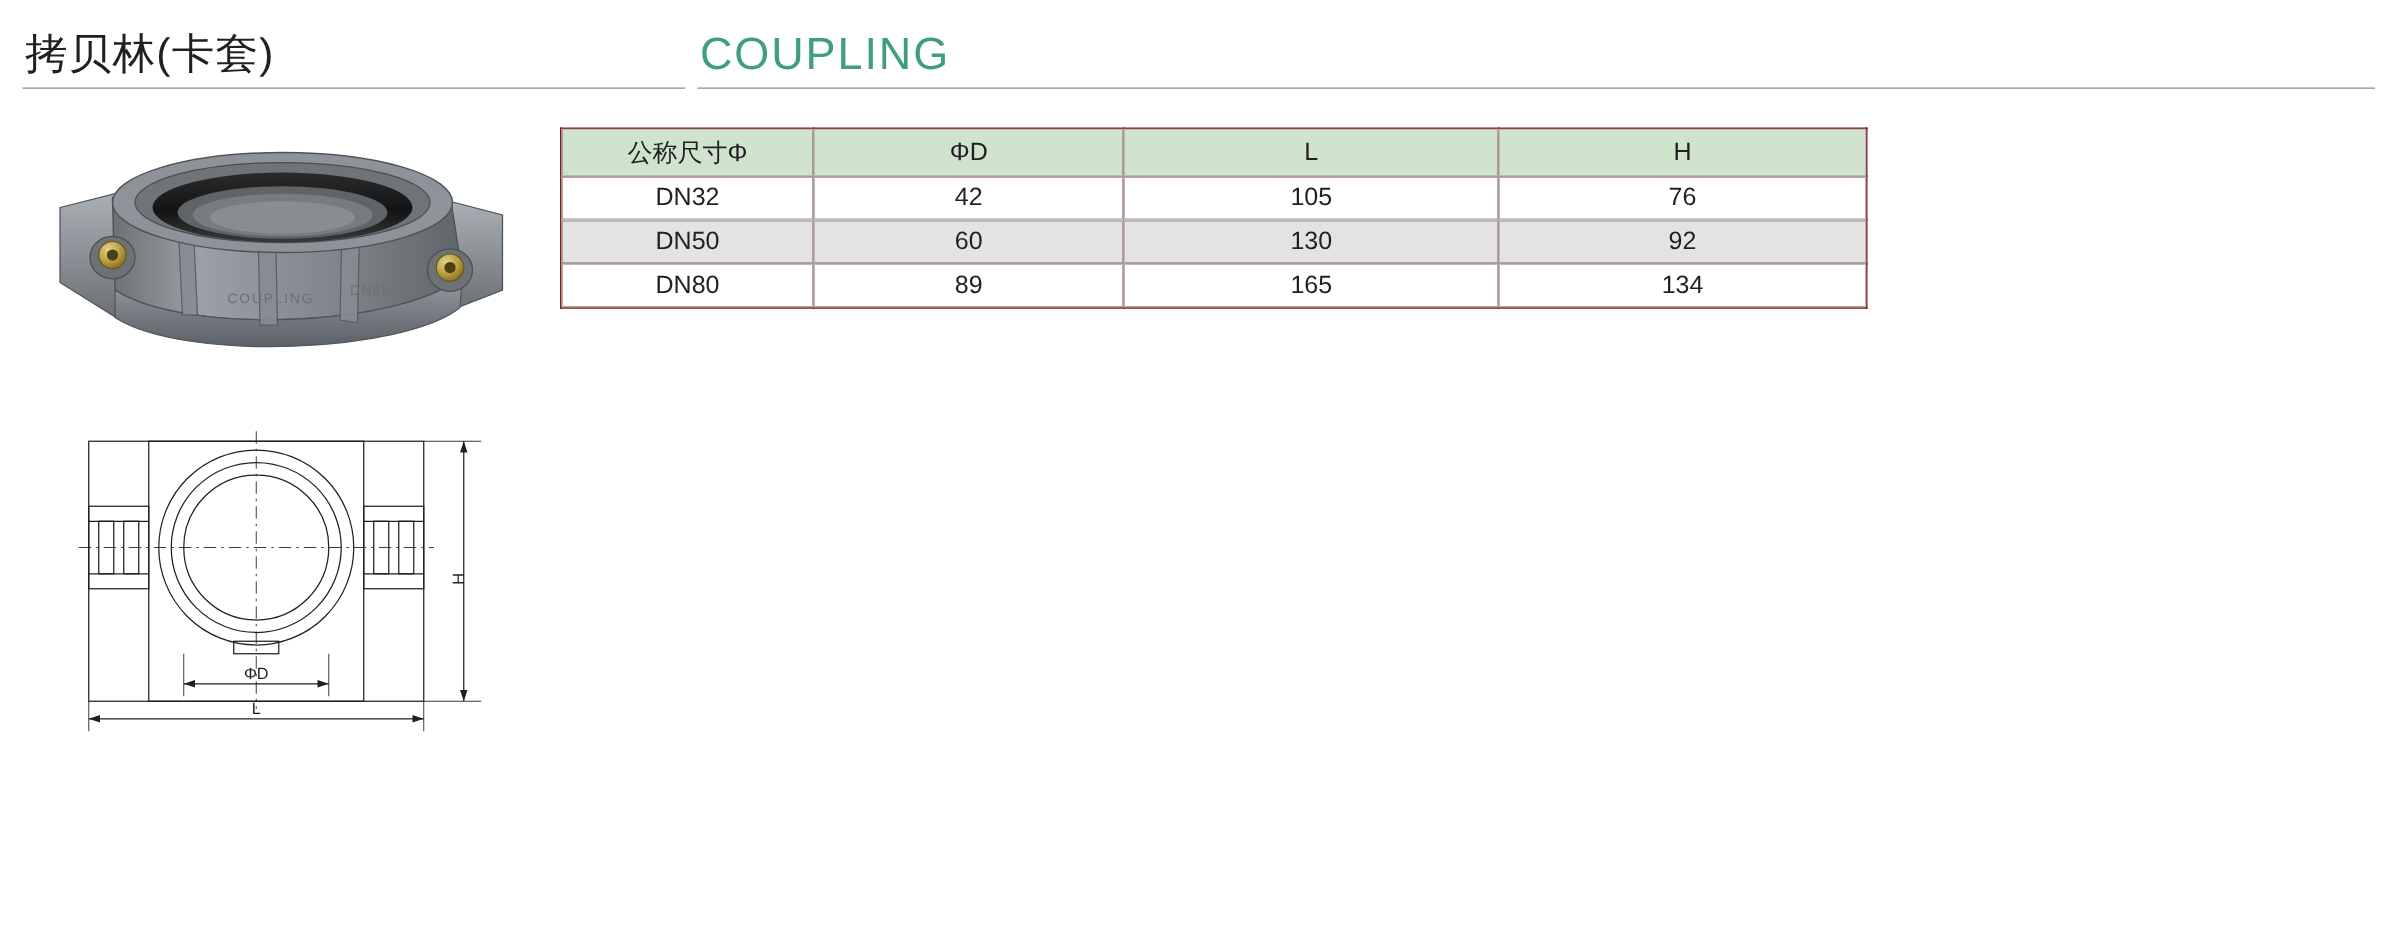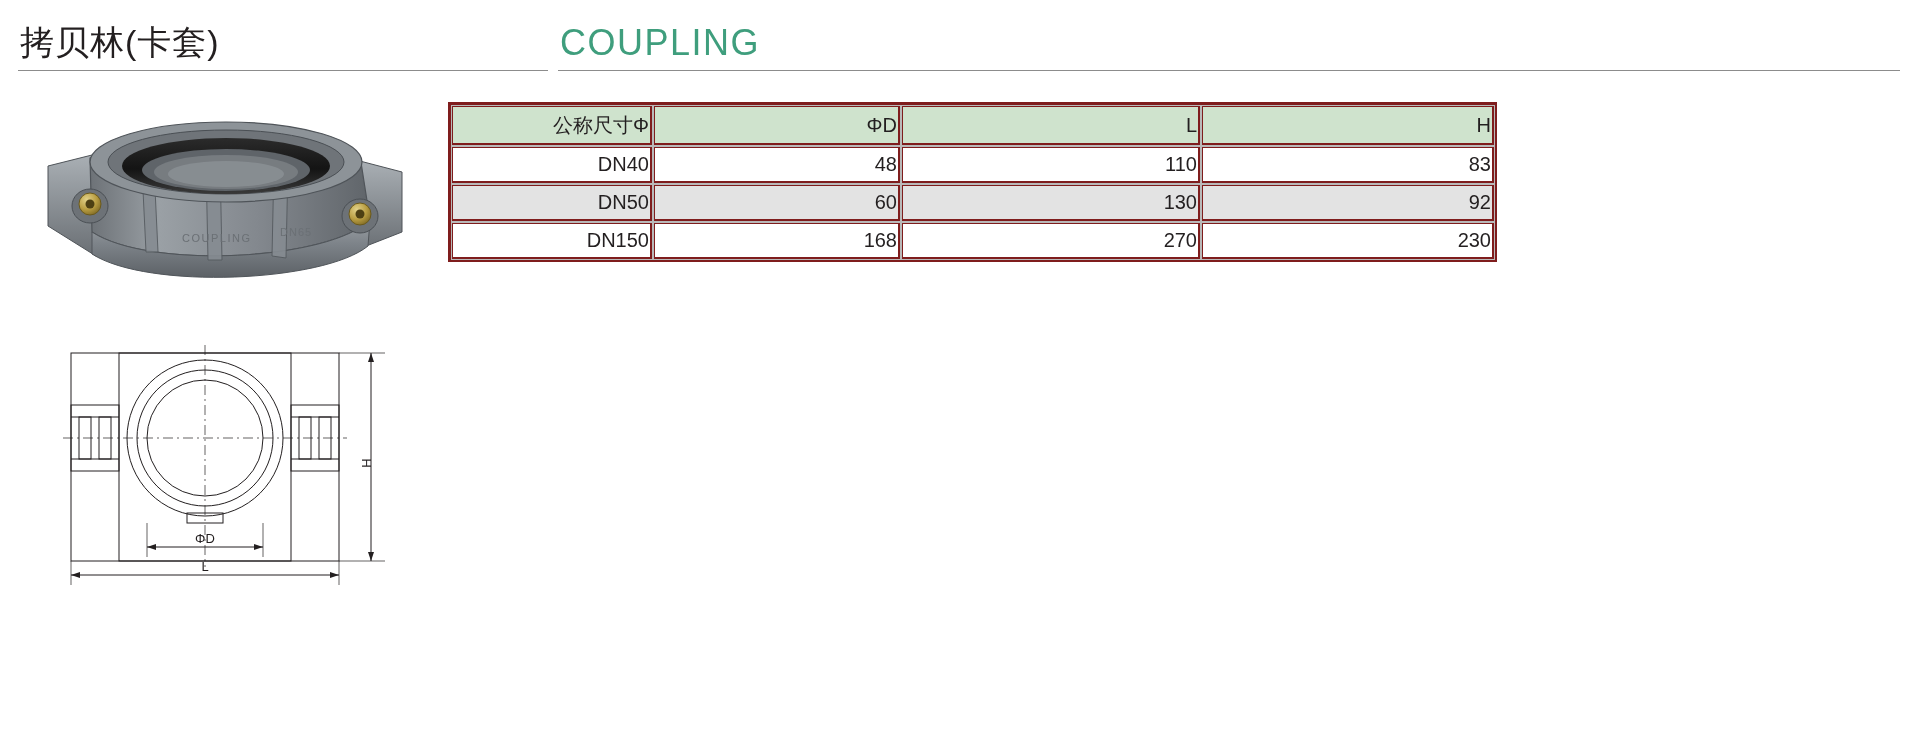--- a/index.html
+++ b/index.html
@@ -82,25 +82,25 @@
     left: 448px;
     top: 102px;
     width: 1044px;
   }
   table.spec {
     border-collapse: collapse;
     width: 1044px;
     table-layout: fixed;
   }
   table.spec th, table.spec td {
-    border: 5px solid #7f1d1d;
+    border: 2px solid #7f1d1d;
     outline: 1px solid #b9b9b9;
     outline-offset: -1px;
     height: 31px;
-    text-align: right;
+    text-align: center;
     vertical-align: middle;
     font-size: 20px;
     color: #231f20;
     font-weight: normal;
   }
   table.spec thead th {
     background: #cfe3cd;
     height: 34px;
     font-size: 20px;
   }
@@ -267,32 +267,32 @@
     <thead>
       <tr>
         <th>公称尺寸Φ</th>
         <th>ΦD</th>
         <th>L</th>
         <th>H</th>
       </tr>
     </thead>
     <tbody>
       <tr>
-        <td>DN40</td>
-        <td>48</td>
-        <td>110</td>
-        <td>83</td>
+        <td>DN32</td>
+        <td>42</td>
+        <td>105</td>
+        <td>76</td>
       </tr>
       <tr>
         <td>DN50</td>
         <td>60</td>
         <td>130</td>
         <td>92</td>
       </tr>
       <tr>
-        <td>DN150</td>
-        <td>168</td>
-        <td>270</td>
-        <td>230</td>
+        <td>DN80</td>
+        <td>89</td>
+        <td>165</td>
+        <td>134</td>
       </tr>
     </tbody>
   </table>
 </div>
 
 </body></html>

